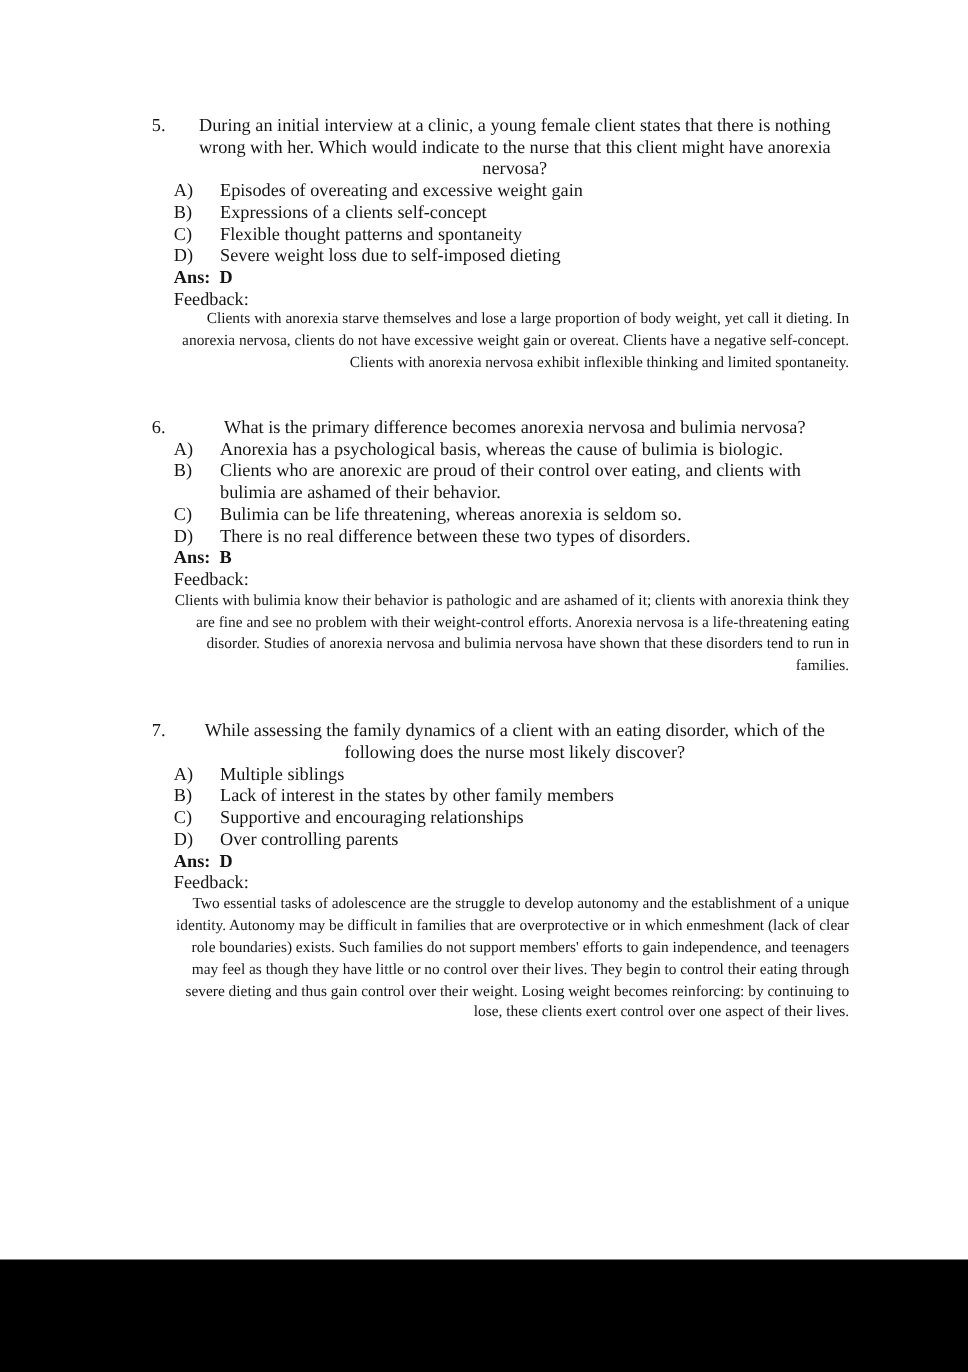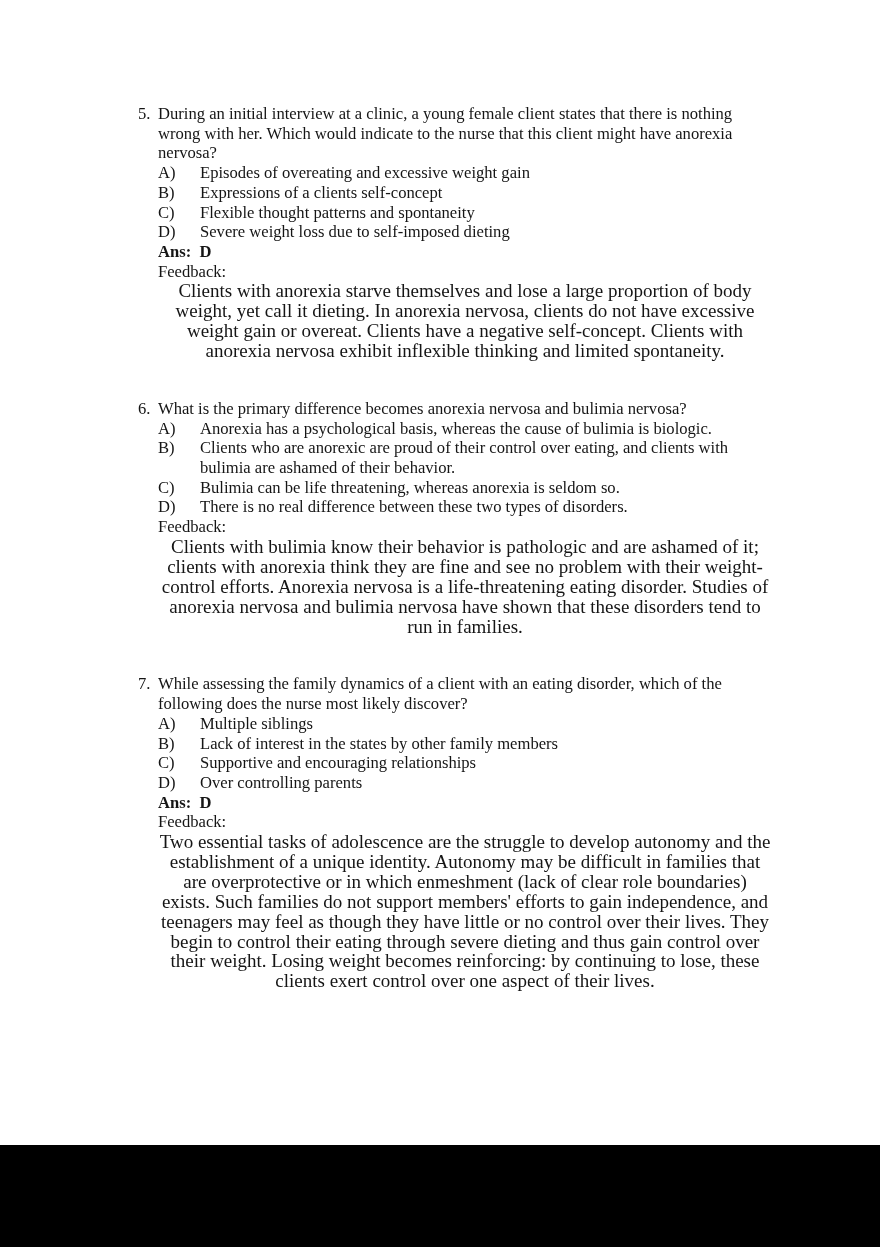--- a/index.html
+++ b/index.html
@@ -50,20 +50,21 @@
     position: absolute;
     left: 0;
     top: 0;
     width: 18px;
     text-align: left;
     font-size: 16.6px;
     line-height: 19.7px;
   }
   .q-stem-text {
     display: block;
+    text-align: center;
   }
   
   .options {
     list-style: none;
     margin: 0;
     padding: 0;
   }
   .option {
     position: relative;
     padding-left: 62px;
@@ -90,23 +91,23 @@
   }
   .feedback-label {
     padding-left: 20px;
     font-size: 16.6px;
     line-height: 19.7px;
     font-weight: normal;
   }
   .feedback-text {
     padding-left: 20px;
     padding-right: 6px;
-    font-size: 19px;
+    font-size: 14px;
     line-height: 19.9px;
-    text-align: center;
+    text-align: right;
   }
   
   .bottom-bar {
     position: absolute;
     left: 0;
     top: 1145px;
     width: 880px;
     height: 102px;
     background: #000000;
   }
@@ -161,20 +162,21 @@
         </li>
         <li class="option">
           <span class="option-letter">C)</span>
           <span class="option-text">Bulimia can be life threatening, whereas anorexia is seldom so.</span>
         </li>
         <li class="option">
           <span class="option-letter">D)</span>
           <span class="option-text">There is no real difference between these two types of disorders.</span>
         </li>
       </ul>
+      <div class="answer-line">Ans:  B</div>
       <div class="feedback-label">Feedback:</div>
       <div class="feedback-text">Clients with bulimia know their behavior is pathologic and are ashamed of it; clients with anorexia think they are fine and see no problem with their weight-control efforts. Anorexia nervosa is a life-threatening eating disorder. Studies of anorexia nervosa and bulimia nervosa have shown that these disorders tend to run in families.</div>
     </div>
 
     <div class="question-block">
       <div class="q-stem">
         <span class="q-number">7.</span>
         <span class="q-stem-text">While assessing the family dynamics of a client with an eating disorder, which of the following does the nurse most likely discover?</span>
       </div>
       <ul class="options">

